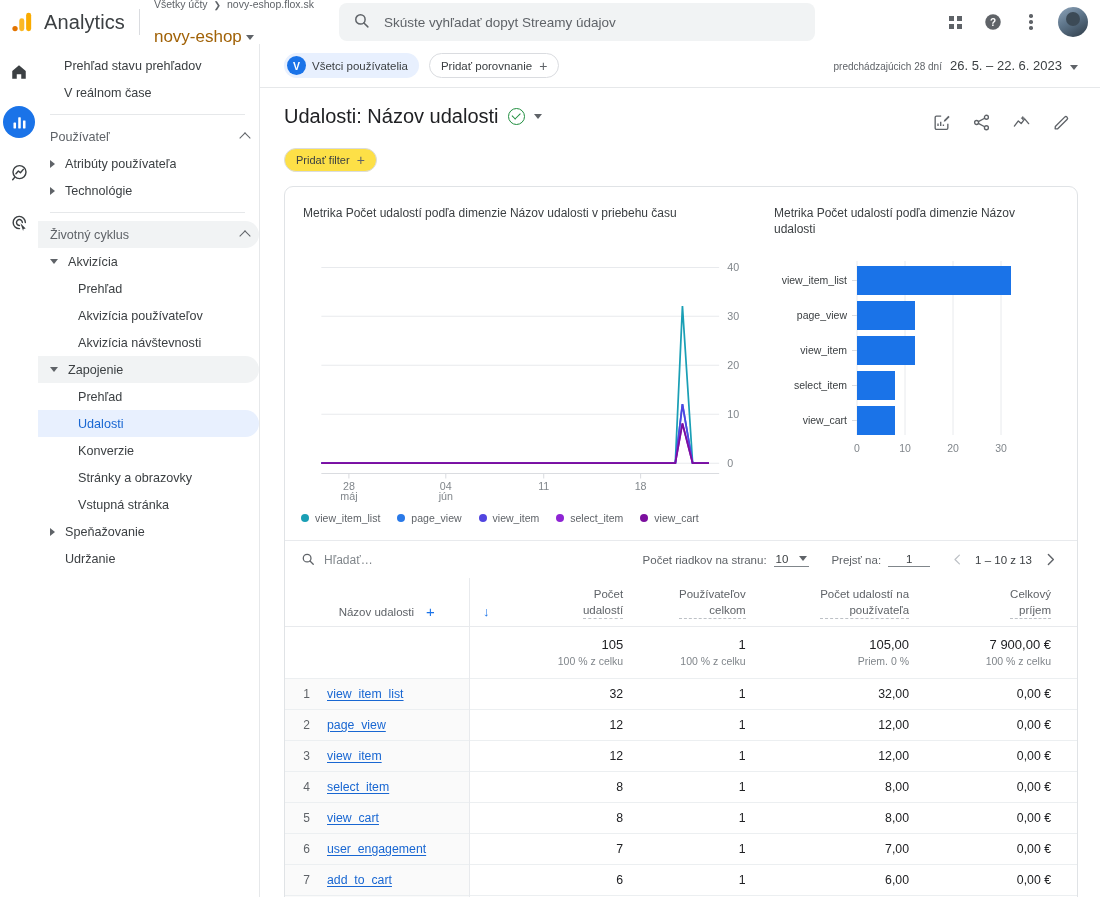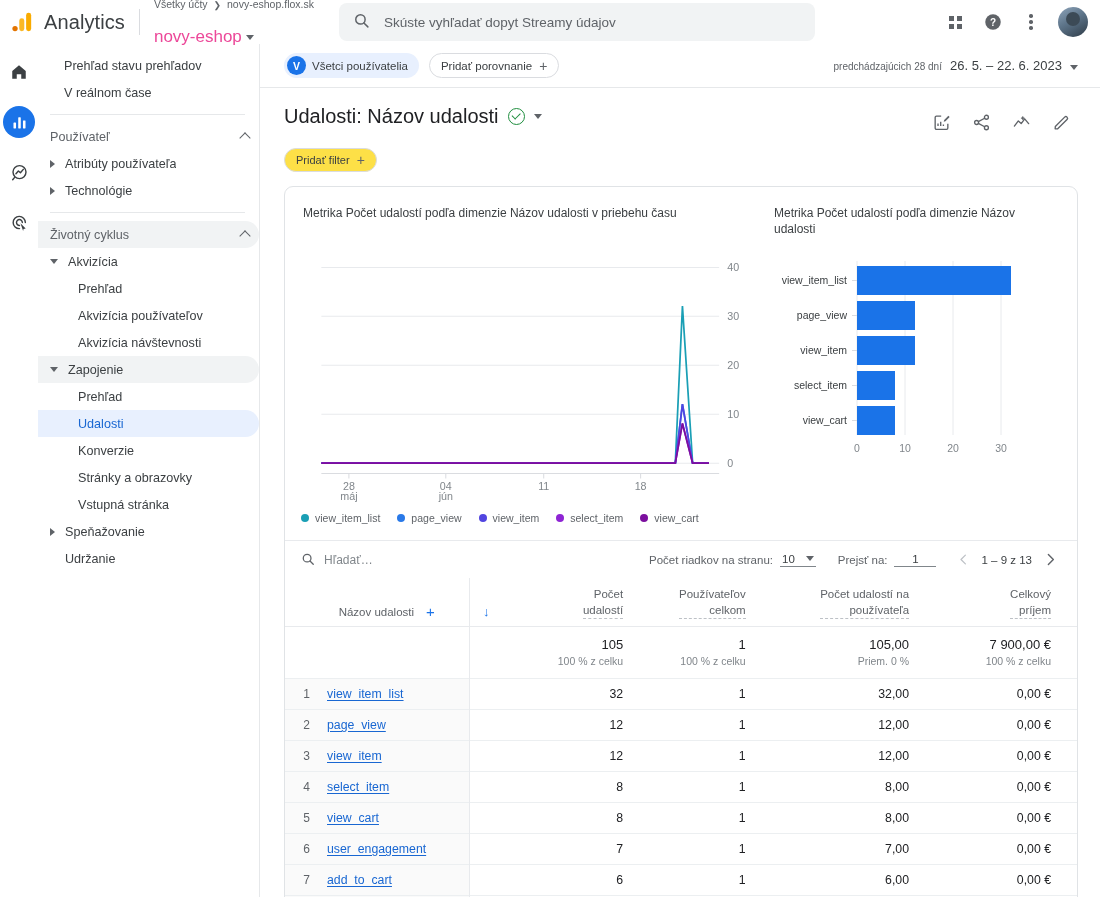--- a/index.html
+++ b/index.html
@@ -19,21 +19,21 @@
   .ga-logo svg { display: block; }
   .brand {
     font-size: 20px; color: #3c4043; letter-spacing: .1px;
     padding-right: 14px; margin-right: 0;
   }
   .brand-sep { width: 1px; height: 26px; background: #dadce0; margin-right: 14px; }
   .acct { line-height: 1.05; padding-top: 1px; }
   .acct-crumb { font-size: 10.5px; color: #5f6368; white-space: nowrap; }
   .acct-crumb .sep { margin: 0 3px; font-size: 9px; }
   .acct-name {
-    font-size: 17px; color: #ec4899; white-space: nowrap; margin-top: 18px;
+    font-size: 17px; color: #a16207; white-space: nowrap; margin-top: 18px;
     display: flex; align-items: center; gap: 4px;
   }
   .caret-dn {
     width: 0; height: 0; border-left: 4px solid transparent;
     border-right: 4px solid transparent; border-top: 5px solid #5f6368;
     display: inline-block;
   }
   .searchbar {
     flex: 0 0 auto; width: 476px; height: 38px; margin-left: 25px;
     background: #f1f3f4; border-radius: 8px;
@@ -621,21 +621,21 @@
         <div class="ctl-grp">
           <span>Prejsť na:</span>
           <input class="goto-input" type="text" value="1" style="">
         </div>
         <div class="pager">
           <span class="pg-arrow dim">
             <svg width="15" height="15" viewBox="0 0 24 24" fill="none" stroke="currentColor" stroke-width="2">
               <path d="m15 5-7 7 7 7" stroke-linecap="round" stroke-linejoin="round"></path>
             </svg>
           </span>
-          <span class="pg-txt">1 – 9 z 13</span>
+          <span class="pg-txt">1 – 10 z 13</span>
           <span class="pg-arrow">
             <svg width="17" height="17" viewBox="0 0 24 24" fill="none" stroke="currentColor" stroke-width="2">
               <path d="m9 5 7 7-7 7" stroke-linecap="round" stroke-linejoin="round"></path>
             </svg>
           </span>
         </div>
       </div>
 
       <table>
         <thead>

